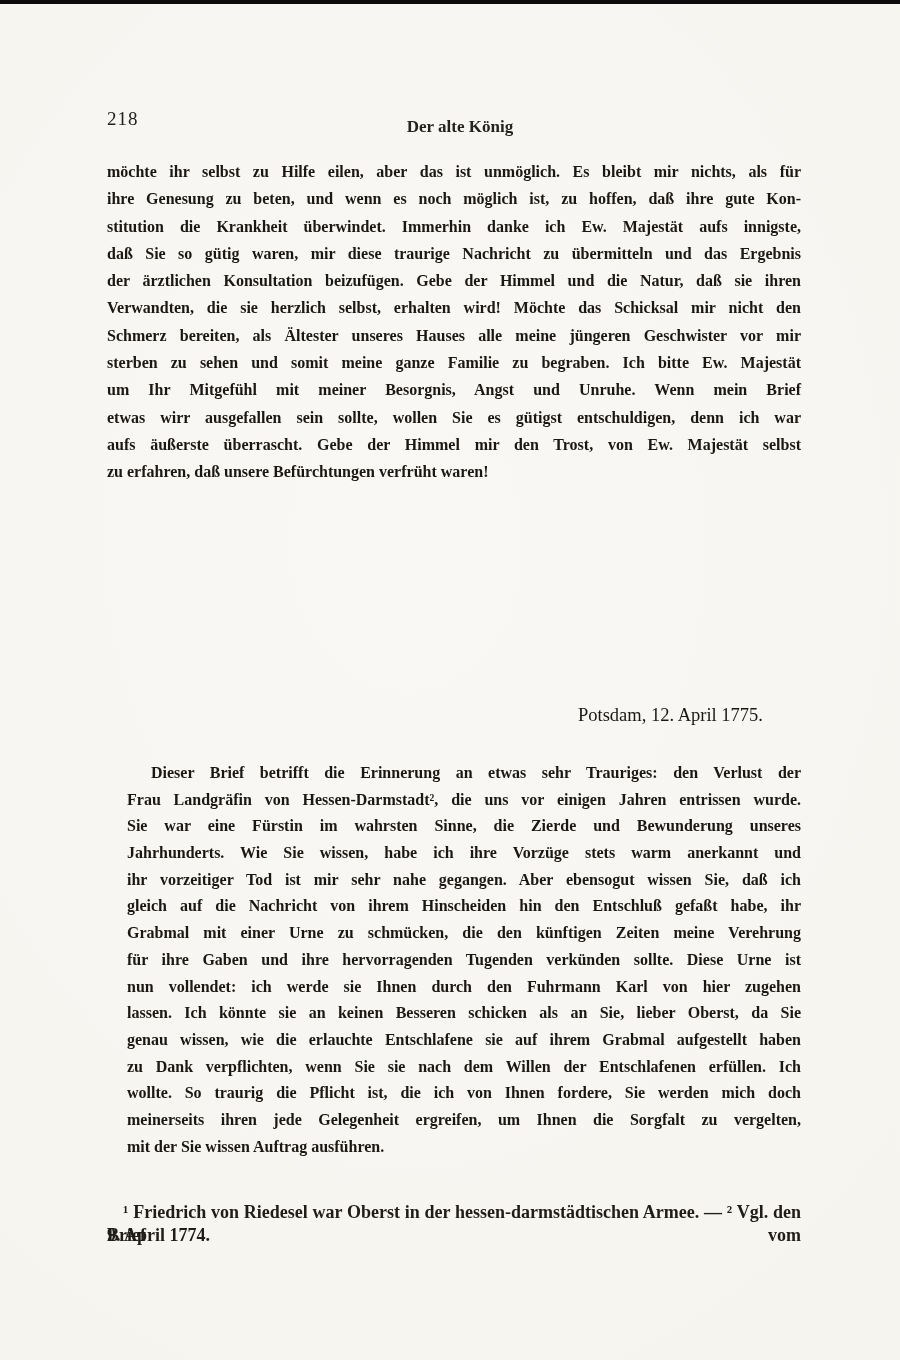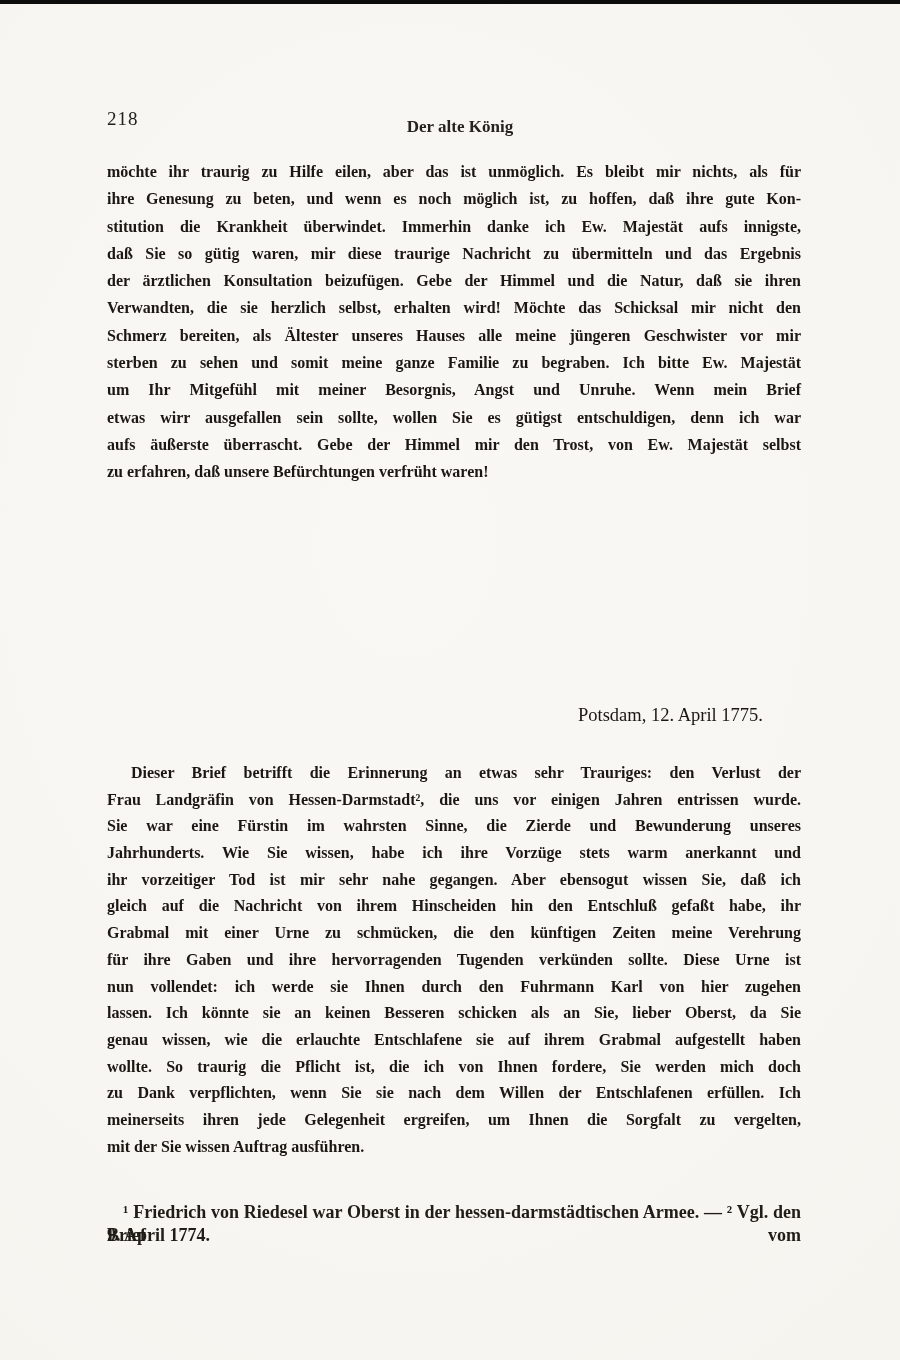--- a/index.html
+++ b/index.html
@@ -65,21 +65,21 @@
     white-space: normal;
   }
   .para .line.last {
     text-align-last: left;
   }
   .para .line.indent {
     text-indent: 24px;
   }
   .para1 { top: 158px; }
   .para2 { top: 760px; }
-  .para2 .line { height: 26.7px; line-height: 26.7px; }
+  .para2 .line { height: 26.7px; line-height: 26.7px; margin-left: 20px; }
   .section-heading {
     position: absolute;
     top: 628px;
     left: 107px;
     width: 694px;
     text-align: center;
     font-size: 31px;
     font-weight: bold;
     color: #1b1712;
     letter-spacing: 1px;
@@ -119,21 +119,21 @@
 <div class="page">
 
   <div class="top-edge"></div>
 
   <div class="header-row">
     <span class="page-number">218</span>
     <span class="running-title">Der alte König</span>
   </div>
 
   <div class="text-col para para1">
-      <div class="line">möchte ihr traurig zu Hilfe eilen, aber das ist unmöglich.  Es bleibt mir nichts, als für</div>
+      <div class="line">möchte ihr selbst zu Hilfe eilen, aber das ist unmöglich.  Es bleibt mir nichts, als für</div>
       <div class="line">ihre Genesung zu beten, und wenn es noch möglich ist, zu hoffen, daß ihre gute Kon-</div>
       <div class="line">stitution die Krankheit überwindet.  Immerhin danke ich Ew. Majestät aufs innigste,</div>
       <div class="line">daß Sie so gütig waren, mir diese traurige Nachricht zu übermitteln und das Ergebnis</div>
       <div class="line">der ärztlichen Konsultation beizufügen.  Gebe der Himmel und die Natur, daß sie ihren</div>
       <div class="line">Verwandten, die sie herzlich selbst, erhalten wird!  Möchte das Schicksal mir nicht den</div>
       <div class="line">Schmerz bereiten, als Ältester unseres Hauses alle meine jüngeren Geschwister vor mir</div>
       <div class="line">sterben zu sehen und somit meine ganze Familie zu begraben.  Ich bitte Ew. Majestät</div>
       <div class="line">um Ihr Mitgefühl mit meiner Besorgnis, Angst und Unruhe.  Wenn mein Brief</div>
       <div class="line">etwas wirr ausgefallen sein sollte, wollen Sie es gütigst entschuldigen, denn ich war</div>
       <div class="line">aufs äußerste überrascht.  Gebe der Himmel mir den Trost, von Ew. Majestät selbst</div>
@@ -148,22 +148,22 @@
       <div class="line">Frau Landgräfin von Hessen-Darmstadt², die uns vor einigen Jahren entrissen wurde.</div>
       <div class="line">Sie war eine Fürstin im wahrsten Sinne, die Zierde und Bewunderung unseres</div>
       <div class="line">Jahrhunderts.  Wie Sie wissen, habe ich ihre Vorzüge stets warm anerkannt und</div>
       <div class="line">ihr vorzeitiger Tod ist mir sehr nahe gegangen.  Aber ebensogut wissen Sie, daß ich</div>
       <div class="line">gleich auf die Nachricht von ihrem Hinscheiden hin den Entschluß gefaßt habe, ihr</div>
       <div class="line">Grabmal mit einer Urne zu schmücken, die den künftigen Zeiten meine Verehrung</div>
       <div class="line">für ihre Gaben und ihre hervorragenden Tugenden verkünden sollte.  Diese Urne ist</div>
       <div class="line">nun vollendet: ich werde sie Ihnen durch den Fuhrmann Karl von hier zugehen</div>
       <div class="line">lassen.  Ich könnte sie an keinen Besseren schicken als an Sie, lieber Oberst, da Sie</div>
       <div class="line">genau wissen, wie die erlauchte Entschlafene sie auf ihrem Grabmal aufgestellt haben</div>
+      <div class="line">zu Dank verpflichten, wenn Sie sie nach dem Willen der Entschlafenen erfüllen.  Ich</div>
       <div class="line">wollte.  So traurig die Pflicht ist, die ich von Ihnen fordere, Sie werden mich doch</div>
-      <div class="line">zu Dank verpflichten, wenn Sie sie nach dem Willen der Entschlafenen erfüllen.  Ich</div>
       <div class="line">meinerseits ihren jede Gelegenheit ergreifen, um Ihnen die Sorgfalt zu vergelten,</div>
       <div class="line last">mit der Sie wissen Auftrag ausführen.</div>
     </div>
 
   <div class="footnote">
       <div class="line indent">¹ Friedrich von Riedesel war Oberst in der hessen-darmstädtischen Armee. — ² Vgl. den Brief vom</div>
       <div class="line last">9. April 1774.</div>
     </div>
 
 </div>

